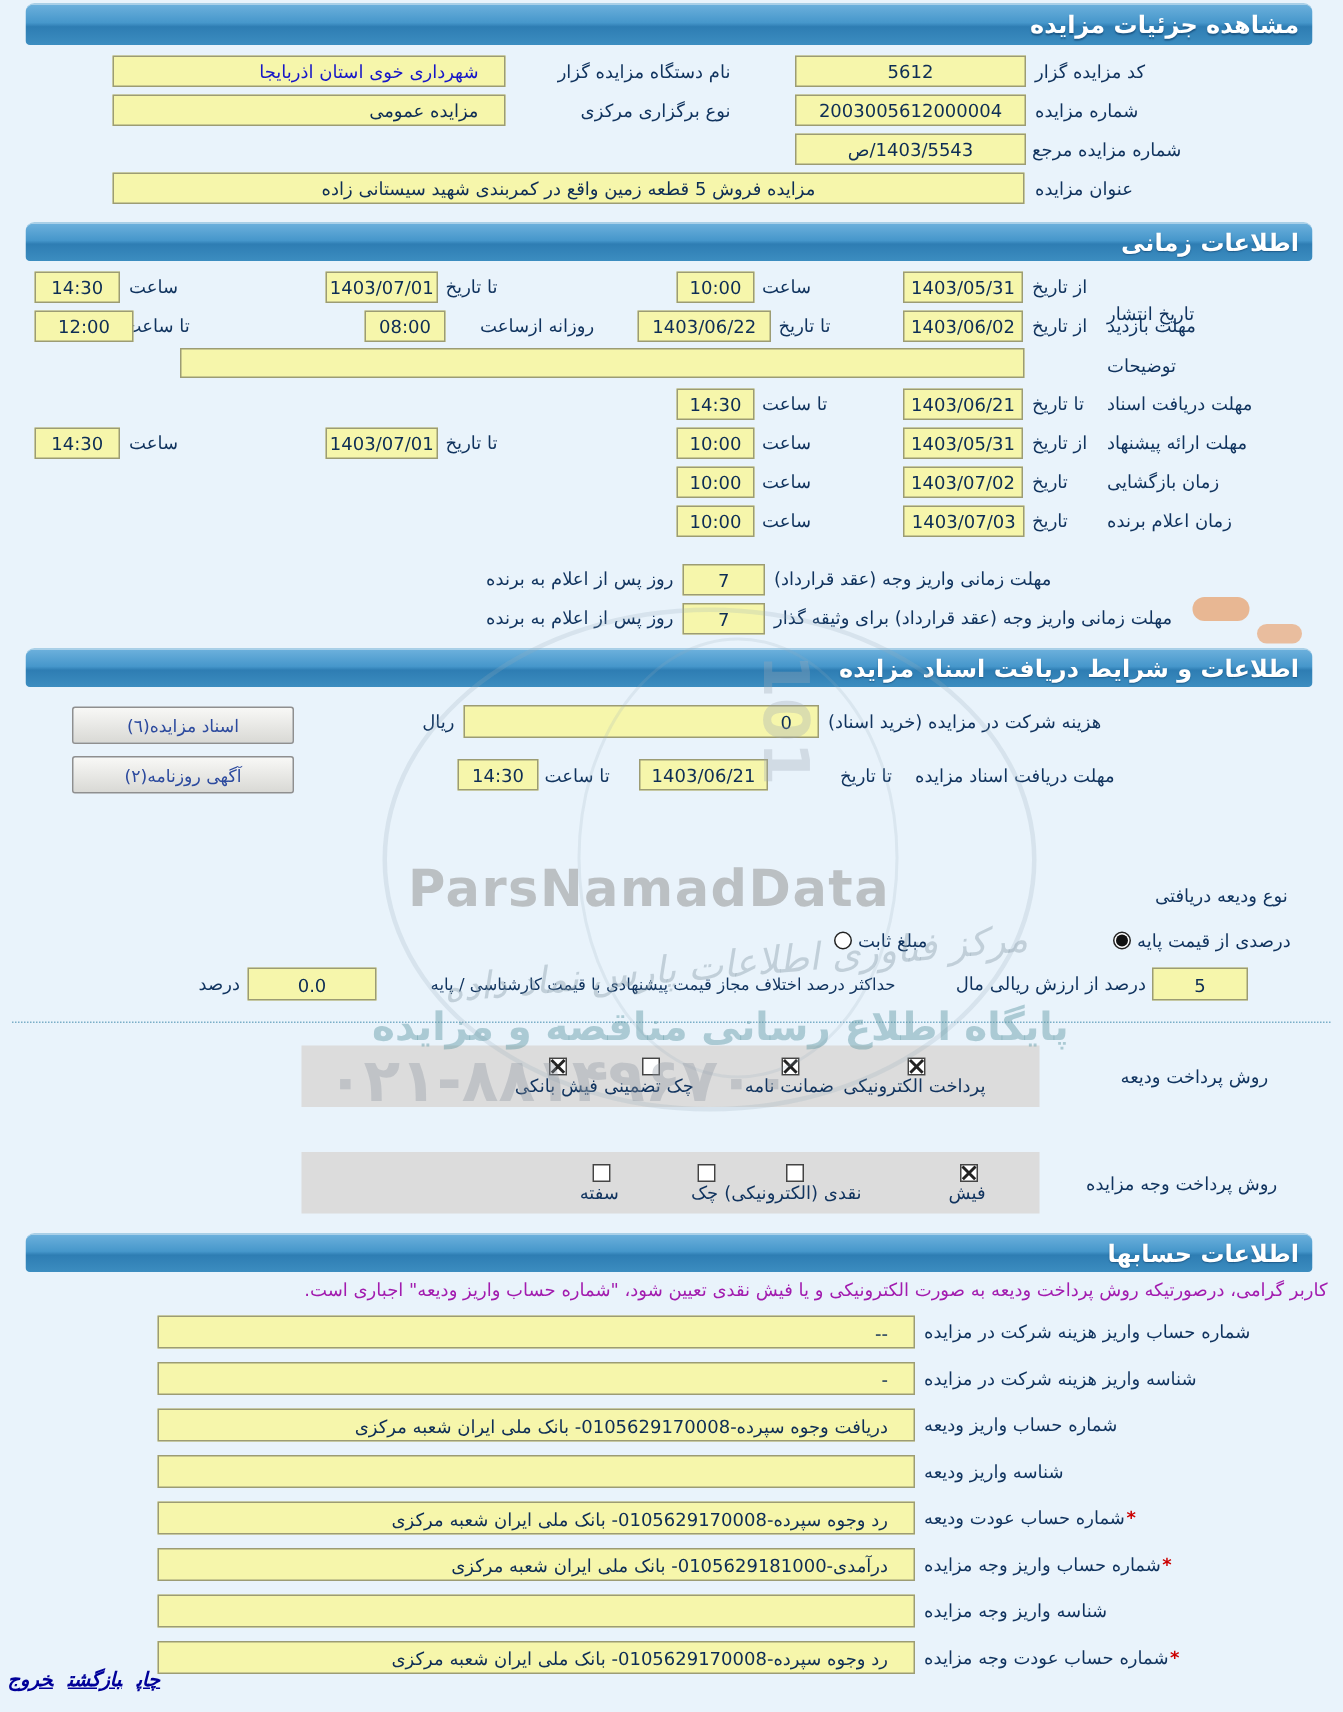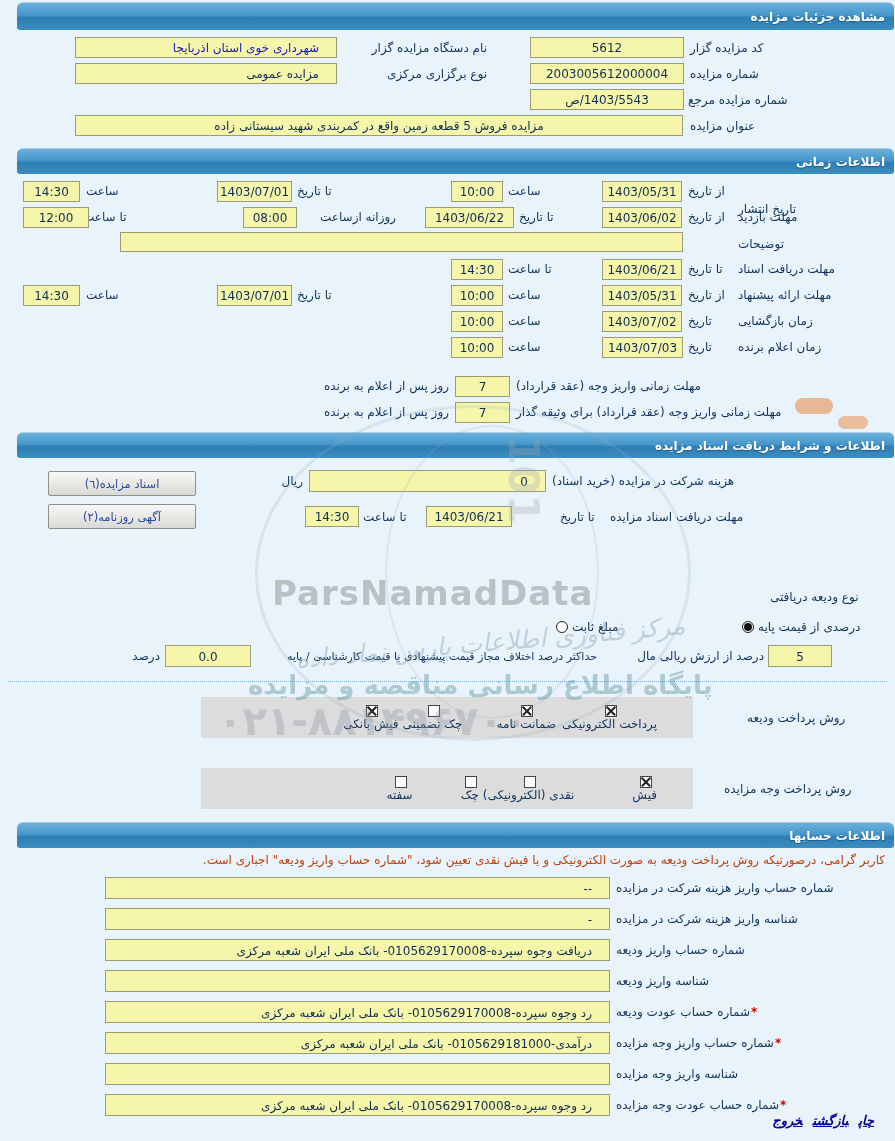--- a/index.html
+++ b/index.html
@@ -1,21 +1,21 @@
 <!DOCTYPE html>
 <html lang="fa"><head>
 <meta charset="utf-8">
 <style>
   html,body{margin:0;padding:0;}
   body{width:895px;height:1141px;background:#e9f3fb;font-family:"DejaVu Sans",sans-serif;position:relative;overflow:hidden;}
   .page{position:absolute;inset:0;z-index:1;}
-  .bar{position:absolute;left:17px;right:1px;height:26px;
+  .bar{position:absolute;left:17px;right:20px;height:26px;
        background:linear-gradient(180deg,#6cb0dc 0%,#4697cb 45%,#2e7db3 55%,#3c8dc0 100%);
        border-top:1px solid #a9cfe6;border-radius:6px 6px 3px 3px;
-       color:#fff;font-weight:bold;font-size:12px;direction:rtl;display:flex;align-items:center;
+       color:#fff;font-weight:bold;font-size:16px;direction:rtl;display:flex;align-items:center;
        padding-right:9px;box-sizing:border-box;text-shadow:0 1px 1px rgba(0,40,80,.45);}
   .lbl{position:absolute;white-space:nowrap;font-size:12px;color:#10335e;direction:rtl;}
   .lbl.small{font-size:11px;}
   .inp{position:absolute;height:21px;background:#f6f6ab;border:1px solid #9c9c74;
        font-size:12px;color:#0d2d55;text-align:center;line-height:21px;direction:rtl;
        overflow:hidden;white-space:nowrap;box-sizing:border-box;}
   .inp.tall{height:22px;line-height:22px;}
   .inp.ralign{text-align:right;padding-right:17px;padding-left:4px;}
   .inp.blue{color:#1616c8;}
   .btn{position:absolute;left:48px;width:146px;height:23px;
@@ -26,23 +26,23 @@
          display:flex;direction:rtl;align-items:center;box-sizing:border-box;padding-right:36px;}
   .pm-item{display:flex;direction:rtl;align-items:center;white-space:nowrap;font-size:12px;color:#10335e;flex-direction:column;}
   .cb{width:12px;height:12px;border:1px solid #444;background:#fff;position:relative;flex:0 0 auto;margin-left:2px;box-sizing:border-box;}
   .cb.checked::before,.cb.checked::after{content:"";position:absolute;left:-1px;top:4.5px;width:12px;height:1.6px;background:#222;}
   .cb.checked::before{transform:rotate(45deg);}
   .cb.checked::after{transform:rotate(-45deg);}
   .radio{position:absolute;width:12px;height:12px;border:1px solid #222;border-radius:50%;background:#fff;box-sizing:border-box;}
   .radio.sel::after{content:"";position:absolute;inset:1px;background:#111;border-radius:50%;}
   .star{color:#cc0000;font-weight:bold;}
   .acc-label{position:absolute;white-space:nowrap;font-size:12px;color:#10335e;direction:rtl;display:flex;align-items:baseline;gap:1px;}
-  .warn{position:absolute;right:10px;direction:rtl;font-size:12px;color:#c2410c;white-space:nowrap;}
+  .warn{position:absolute;right:10px;direction:rtl;font-size:12px;color:#a21caf;white-space:nowrap;}
   .dotted{position:absolute;left:8px;right:8px;border-top:1px dotted #7aaec7;}
-  .links{position:absolute;left:0;right:16px;text-align:right;direction:rtl;font-size:13px;}
+  .links{position:absolute;left:0;right:0;text-align:left;direction:rtl;font-size:13px;}
   .links span{color:#000099;text-decoration:underline;margin:0 5px;cursor:pointer;font-weight:bold;font-style:italic;}
   .wm{position:absolute;inset:0;z-index:5;pointer-events:none;}
   .wm *{position:absolute;white-space:nowrap;}
 </style>
 </head>
 <body>
 
 <div class="page">
 
   <div class="bar" style="top:2px;height:28px">

